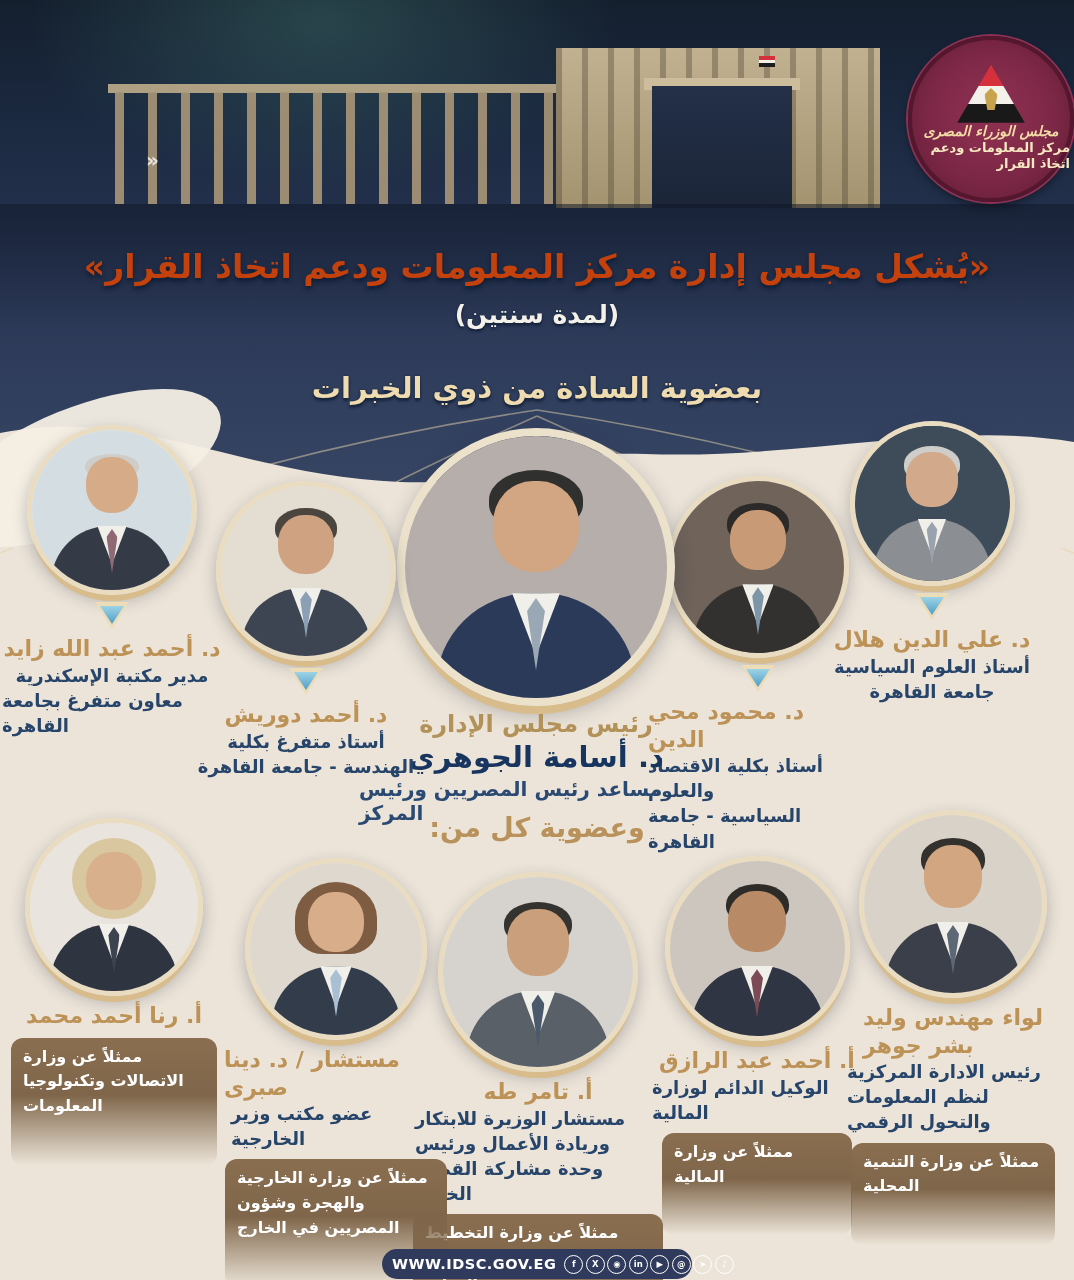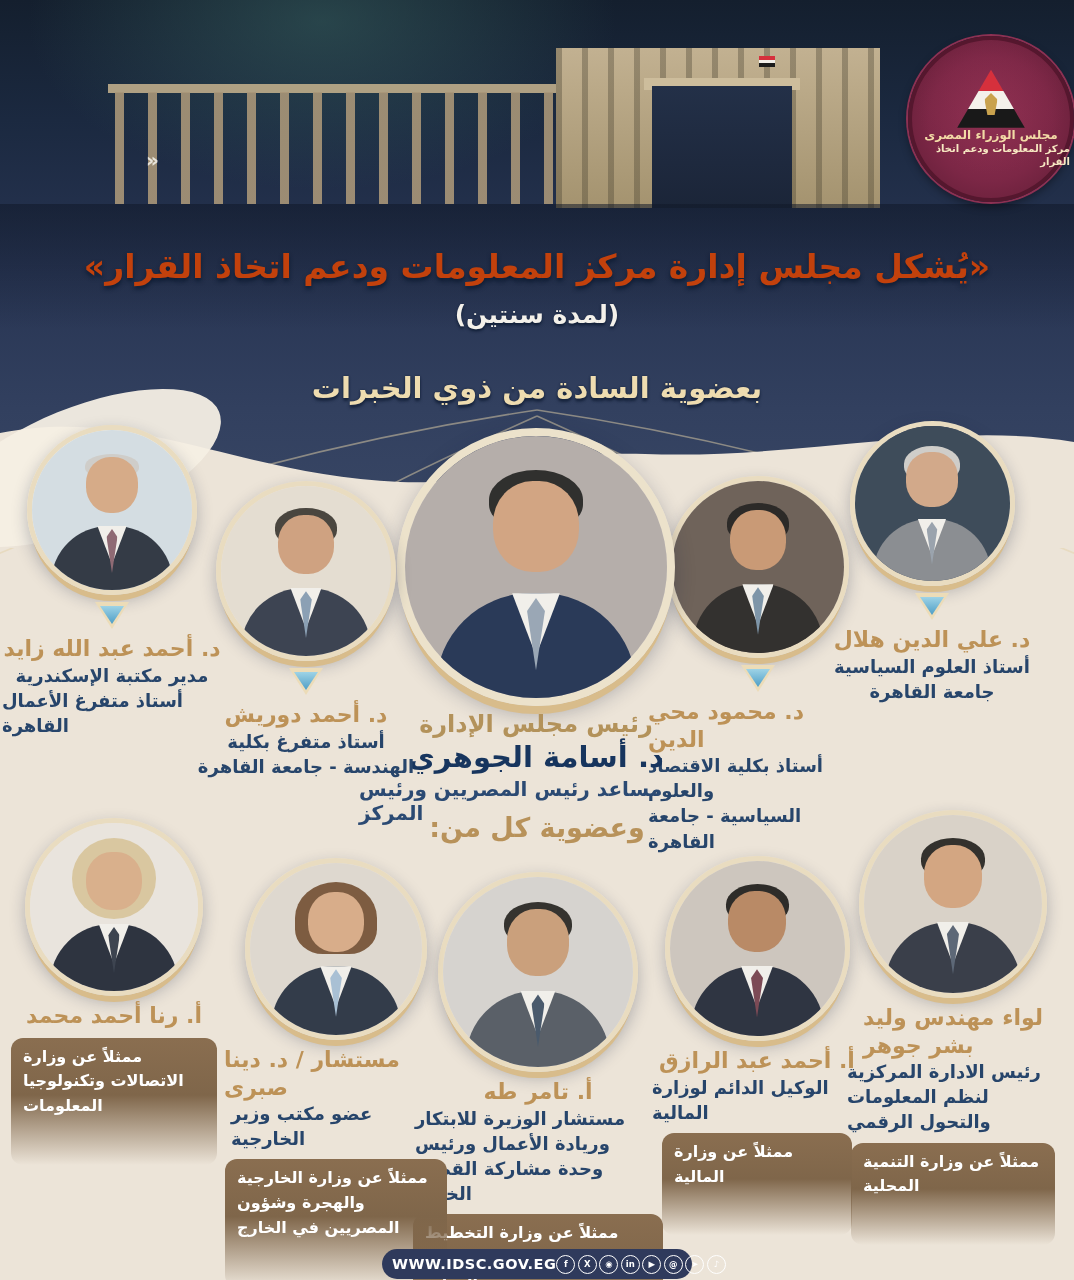--- a/index.html
+++ b/index.html
@@ -29,22 +29,22 @@
   
   .logo{position:absolute;left:908px;top:36px;width:158px;height:158px;border-radius:50%;z-index:4;
         background:radial-gradient(circle at 50% 38%,#93325454 0%,transparent 60%),
                    radial-gradient(circle,#8d2f50 0%,#7c2746 55%,#5e1c34 100%);
         border:4px solid #55172e;box-shadow:0 0 0 2px #8c3153,0 4px 10px rgba(0,0,0,.45);
         display:flex;flex-direction:column;align-items:center;justify-content:center;}
   .logo-flag{width:72px;height:58px;clip-path:polygon(50% 0,3% 100%,97% 100%);position:relative;
         background:linear-gradient(180deg,#d6303c 0 36%,#f4f1ea 36% 68%,#191919 68% 100%);}
   .logo-eagle{position:absolute;left:50%;top:40%;transform:translateX(-50%);width:13px;height:22px;
         background:#c9a24d;clip-path:polygon(50% 0,100% 30%,78% 100%,22% 100%,0 30%);}
-  .logo-t1{margin-top:0;color:#f2dba6;font-size:12px;font-weight:bold;line-height:1.2;}
-  .logo-t2{color:#f7e8c2;font-size:10px;font-weight:bold;line-height:1.3;}
+  .logo-t1{margin-top:0;color:#f2dba6;font-size:14px;font-weight:bold;line-height:1.2;font-style:italic;}
+  .logo-t2{color:#f7e8c2;font-size:13px;font-weight:bold;line-height:1.3;}
 
   
   .h-line{position:absolute;left:0;width:100%;text-align:center;z-index:3;}
   .h-decision{top:205px;font-size:30px;font-weight:bold;color:#ffffff;text-shadow:0 3px 4px #10203a,0 0 2px #10203a;}
   .h-title{top:247px;font-size:33px;font-weight:bold;color:#c2410c;text-shadow:0 3px 4px #0e1c33;}
   .h-duration{top:300px;font-size:25px;font-weight:bold;color:#f4f1ea;text-shadow:0 2px 3px #0e1c33;}
   .h-experts{top:371px;font-size:29px;font-weight:bold;color:#eedcb0;text-shadow:0 3px 3px #16233c,0 0 2px #16233c;}
   .h-members{position:absolute;top:812px;left:0;width:100%;text-align:center;z-index:6;
              font-size:27px;font-weight:bold;color:#b8925a;}
 
@@ -85,21 +85,21 @@
   .badge{margin-top:8px;border-radius:12px;padding:7px 12px 46px;color:#fff;font-size:16px;
          font-weight:bold;line-height:1.55;
          background:linear-gradient(180deg,#8a6e50 0%,#7f664a 45%,rgba(170,150,125,0) 100%);}
   .ch-title{margin-top:4px;font-size:24px;font-weight:bold;color:#b3925a;}
   .ch-name{margin-top:2px;font-size:29px;font-weight:bold;color:#17355e;}
   .ch-role{margin-top:3px;font-size:20px;font-weight:bold;color:#2b4a73;}
 
   
   .footer-pill{position:absolute;left:382px;top:1249px;width:310px;height:30px;z-index:8;
         background:#2f3a5c;border-radius:15px;display:flex;align-items:center;direction:ltr;
-        padding:0 10px;box-sizing:border-box;gap:0;}
+        padding:0 10px;box-sizing:border-box;gap:8px;}
   .site{color:#fff;font-size:14.5px;font-weight:bold;letter-spacing:.5px;white-space:nowrap;}
   .socials{display:flex;gap:2.5px;align-items:center;}
   .soc{width:17px;height:17px;border-radius:50%;border:1.5px solid #fff;color:#fff;flex:none;
        display:flex;align-items:center;justify-content:center;font-size:8.5px;font-weight:bold;line-height:1;}
 </style>
 </head>
 <body>
 
 <div id="poster">
 
@@ -208,21 +208,21 @@
         <div class="hair"></div>
         <div class="head"></div>
         <div class="torso"></div>
       </div>
     </div>
     <div class="pointer">
         <i></i>
       </div>
     <div class="p-name">د. أحمد عبد الله زايد</div>
     <div class="p-role">مدير مكتبة الإسكندرية</div>
-    <div class="p-role">أستاذ متفرغ الأعمال القاهرة</div>
+    <div class="p-role">معاون متفرغ بجامعة القاهرة</div>
   </div>
 
   <div class="h-members">وعضوية كل من:</div>
 
   <div class="person" style="left:843px;top:810px;width:220px;">
     <div class="ring" style="width:178px;height:178px;">
       <div class="avatar" style="--bg:#d9d2c8;--suit:#3a3f4a;--skin:#d3a682;--hair:#33312d;--tie:#5d6877;">
         <div class="hair"></div>
         <div class="head"></div>
         <div class="torso"></div>

